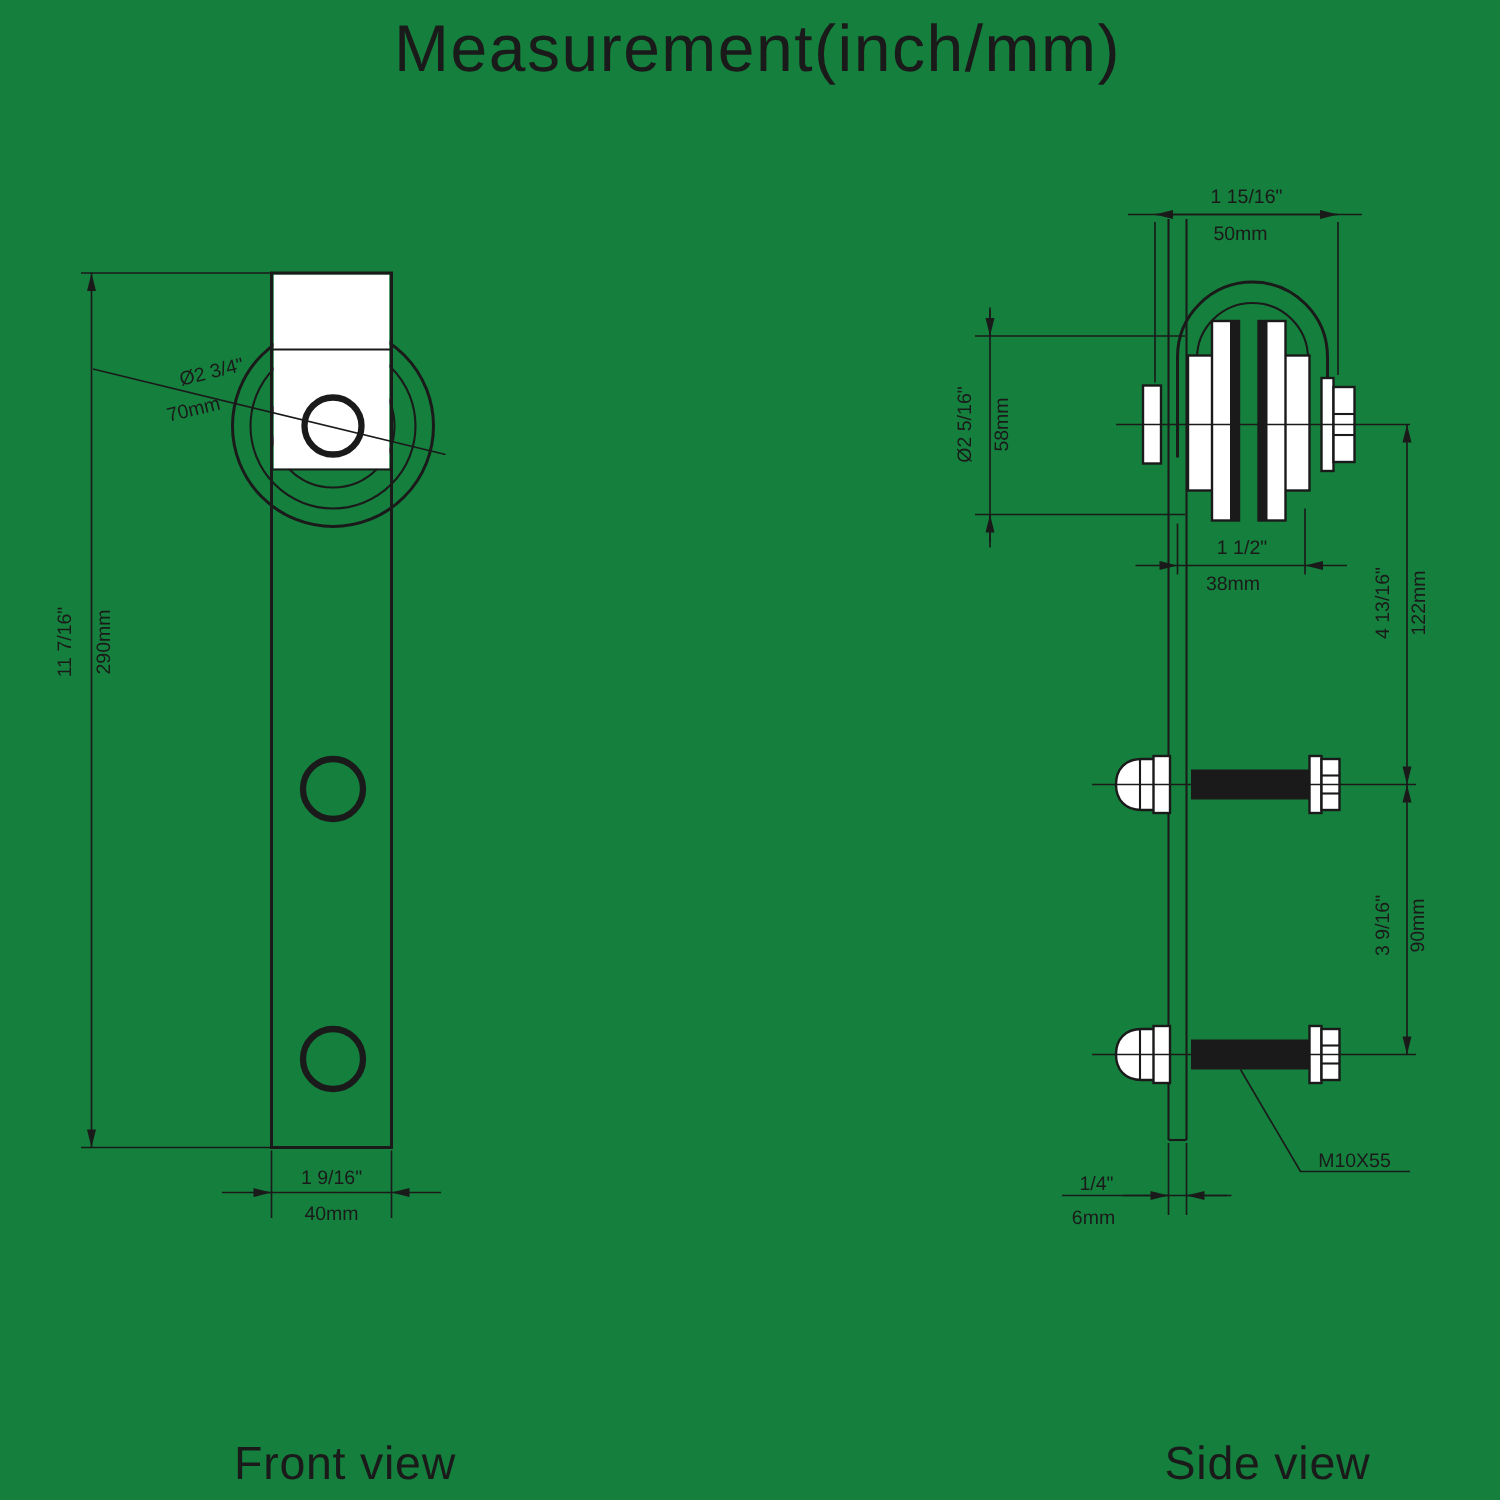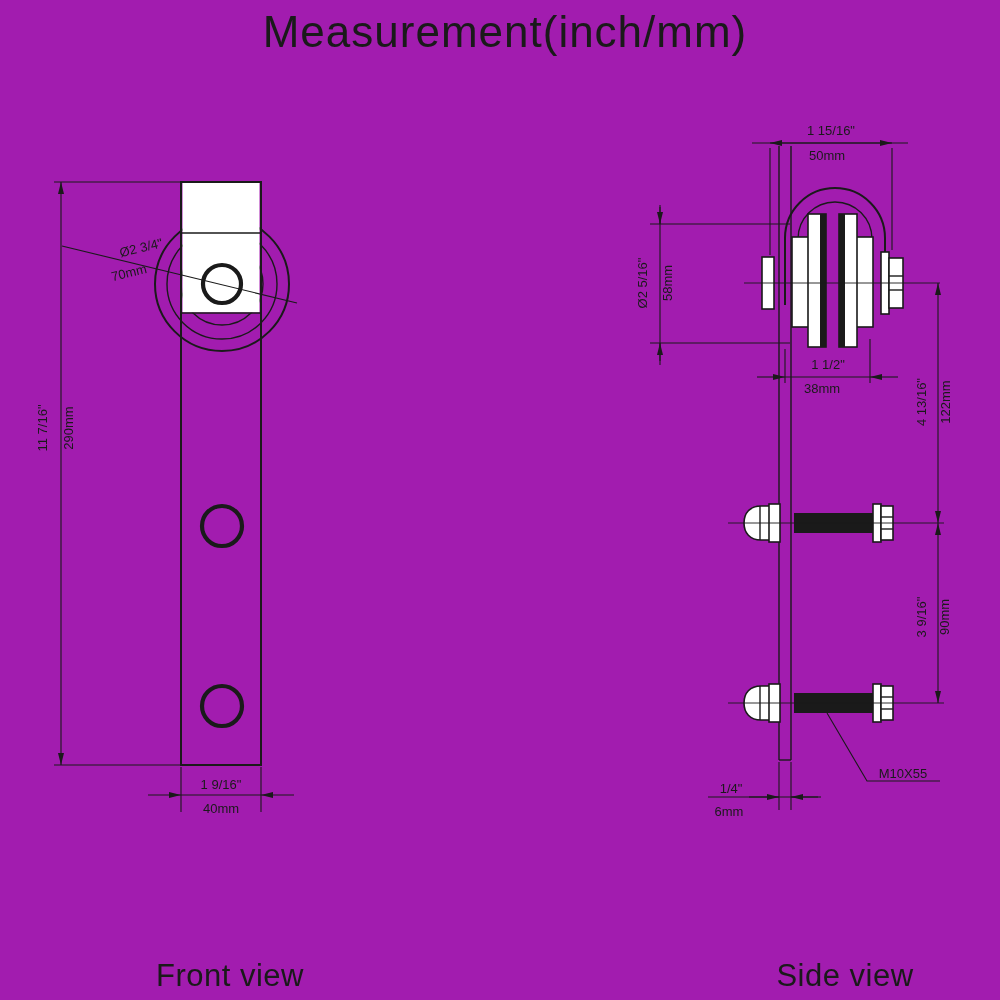--- a/index.html
+++ b/index.html
@@ -1,16 +1,16 @@
 <!DOCTYPE html>
 <html><head>
 <meta charset="utf-8">
 <style>
   html,body{margin:0;padding:0;background:#ffffff;}
-  .page{position:relative;width:1000px;height:1000px;background:#a21caf;overflow:hidden;
+  .page{position:relative;width:1000px;height:1000px;background:#15803d;overflow:hidden;
         font-family:"Liberation Sans", sans-serif;}
   svg{position:absolute;left:0;top:0;}
   .ln{stroke:#1a1a1a;stroke-width:2;fill:none;}
   .ln-thin{stroke:#1a1a1a;stroke-width:1.4;fill:none;}
   .dim{stroke:#1a1a1a;stroke-width:1.1;fill:none;}
   .cl{stroke:#1a1a1a;stroke-width:0.9;fill:none;}
   .bold-hole{stroke:#1a1a1a;stroke-width:4.2;fill:none;}
   .whitefill{fill:#ffffff;stroke:#1a1a1a;stroke-width:1.6;}
   .blackfill{fill:#1a1a1a;stroke:none;}
   .occl{fill:#ffffff;stroke:none;}

